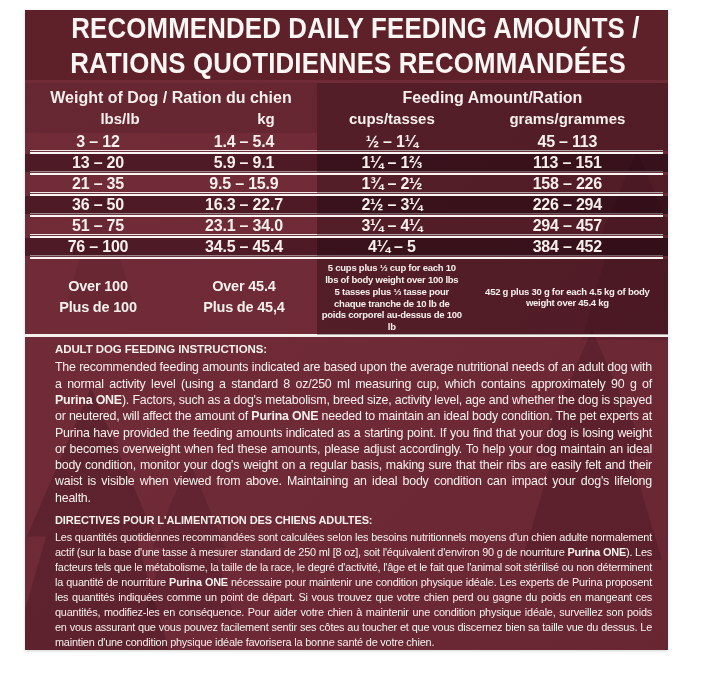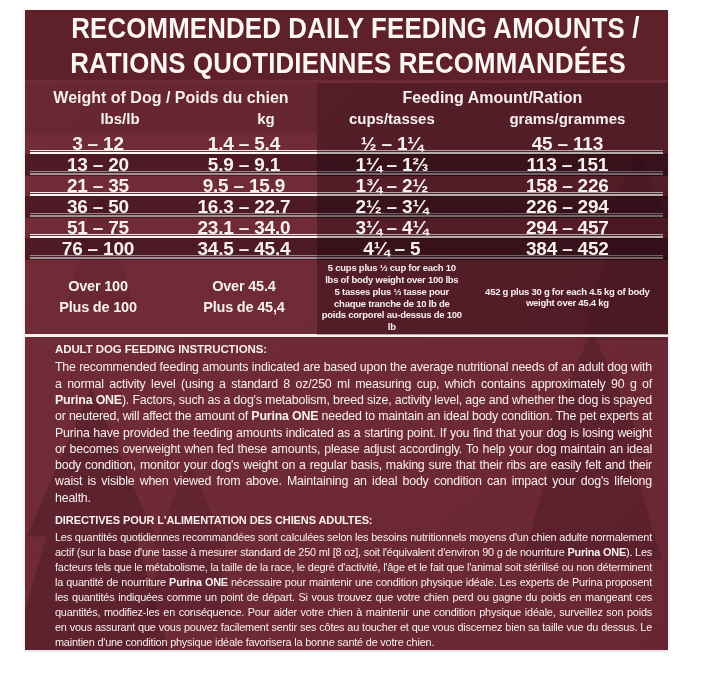--- a/index.html
+++ b/index.html
@@ -29,21 +29,21 @@
   .th-right{width:54.6%;background:rgba(20,0,8,.30);display:flex;flex-direction:column;justify-content:center;}
   .group-label{text-align:center;font-weight:bold;font-size:16px;line-height:22px;}
   .sub-row{display:flex;font-weight:bold;font-size:15px;line-height:20px;}
   .sub{text-align:center;}
   .th-left .sub{width:50%;padding-left:44px;}
   .th-right .sub-cups{width:42.7%;}
   .th-right .sub-grams{width:57.3%;}
 
   .trow{display:grid;grid-template-columns:22.7% 22.7% 23.3% 31.3%;height:17px;}
   .trow .td{display:flex;align-items:center;justify-content:center;
-            font-weight:bold;font-size:19px;letter-spacing:-.2px;}
+            font-weight:bold;font-size:16px;letter-spacing:-.2px;}
   .trow.dark-row .td{background:rgba(31,2,11,.42);}
   .td.dark{background:rgba(20,0,8,.30);}
   .trow.dark-row .td.dark{background:rgba(18,0,8,.58);}
   .sep{height:4px;margin:0 5px;
        background:linear-gradient(180deg,#efe5e2 0 30%,#6b3340 30% 62%,#fbf6f3 62% 100%);}
 
   .over-row{display:grid;grid-template-columns:22.7% 22.7% 23.3% 31.3%;height:74px;}
   .over-row .td{display:flex;flex-direction:column;align-items:center;justify-content:center;}
   .over-left{font-weight:bold;font-size:14.5px;line-height:21px;letter-spacing:-.2px;}
   .over-note{row-gap:1px;padding:3px 4px;box-sizing:border-box;}
@@ -75,21 +75,21 @@
         <div class="title-line">RECOMMENDED DAILY FEEDING AMOUNTS /</div>
         <div class="title-line">RATIONS QUOTIDIENNES RECOMMANDÉES</div>
       </header>
 
       <div class="band-gap"></div>
 
       <section>
 
         <div class="thead">
           <div class="th-left">
-            <div class="group-label">Weight of Dog / Poids du chien</div>
+            <div class="group-label">Weight of Dog / Ration du chien</div>
             <div class="sub-row">
               <div class="sub">lbs/lb</div>
               <div class="sub">kg</div>
             </div>
           </div>
           <div class="th-right">
             <div class="group-label">Feeding Amount/Ration</div>
             <div class="sub-row">
               <div class="sub sub-cups">cups/tasses</div>
               <div class="sub sub-grams">grams/grammes</div>

